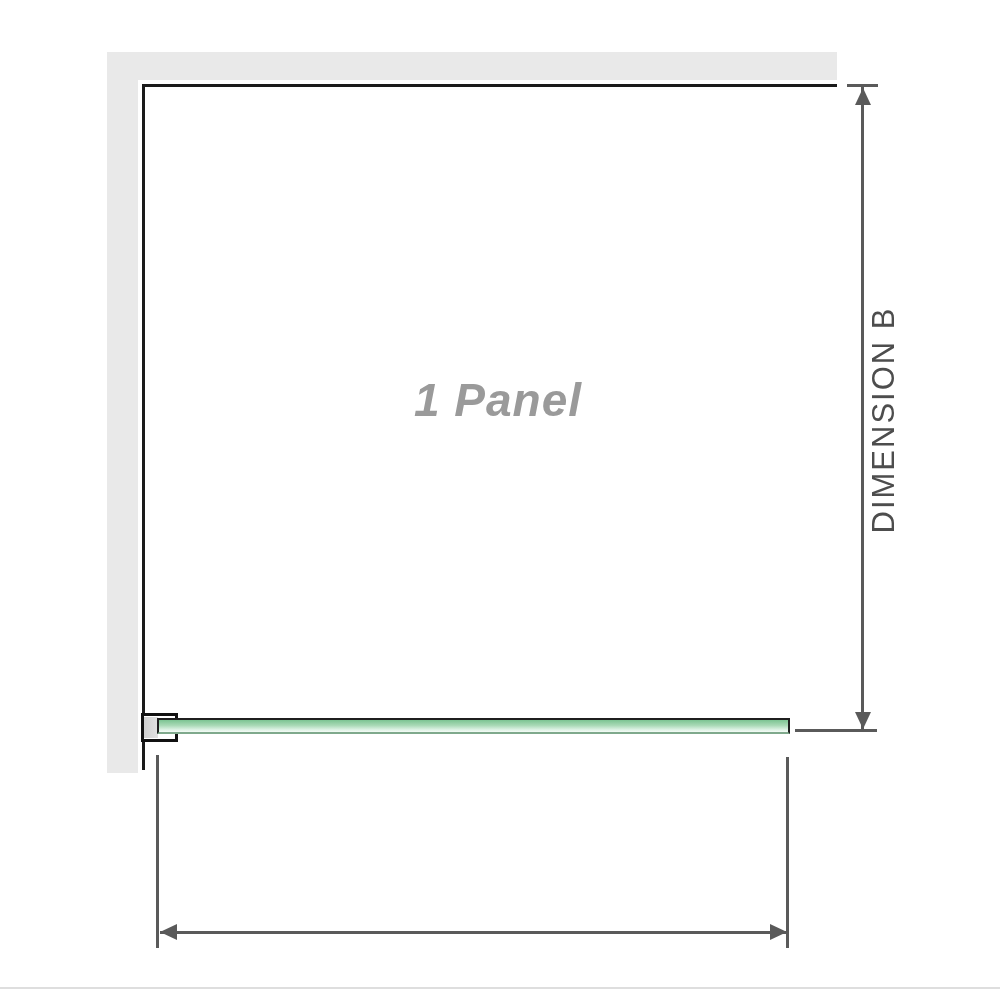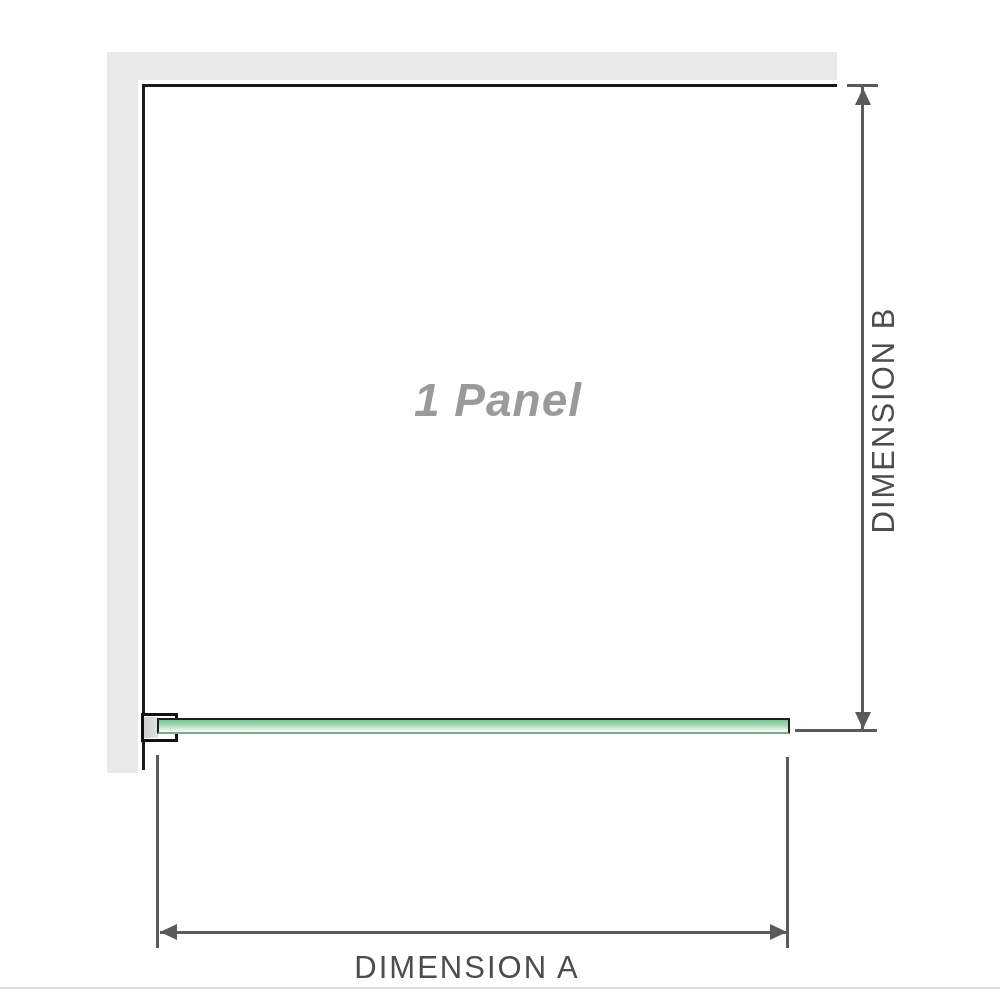--- a/index.html
+++ b/index.html
@@ -141,17 +141,16 @@
   <div class="abs dim dimB-line"></div>
   <div class="abs arr arr-up"></div>
   <div class="abs arr arr-down"></div>
   <div class="abs dim-label dimB-label">DIMENSION B</div>
 
   <div class="abs dim dimA-ext-left"></div>
   <div class="abs dim dimA-ext-right"></div>
   <div class="abs dim dimA-line"></div>
   <div class="abs arr arr-left"></div>
   <div class="abs arr arr-right"></div>
-  <div class="abs dim-label dimA-label">DIMENSION A</div>
 
   <div class="abs bottom-rule"></div>
 
 </div>
 
 </body></html>

